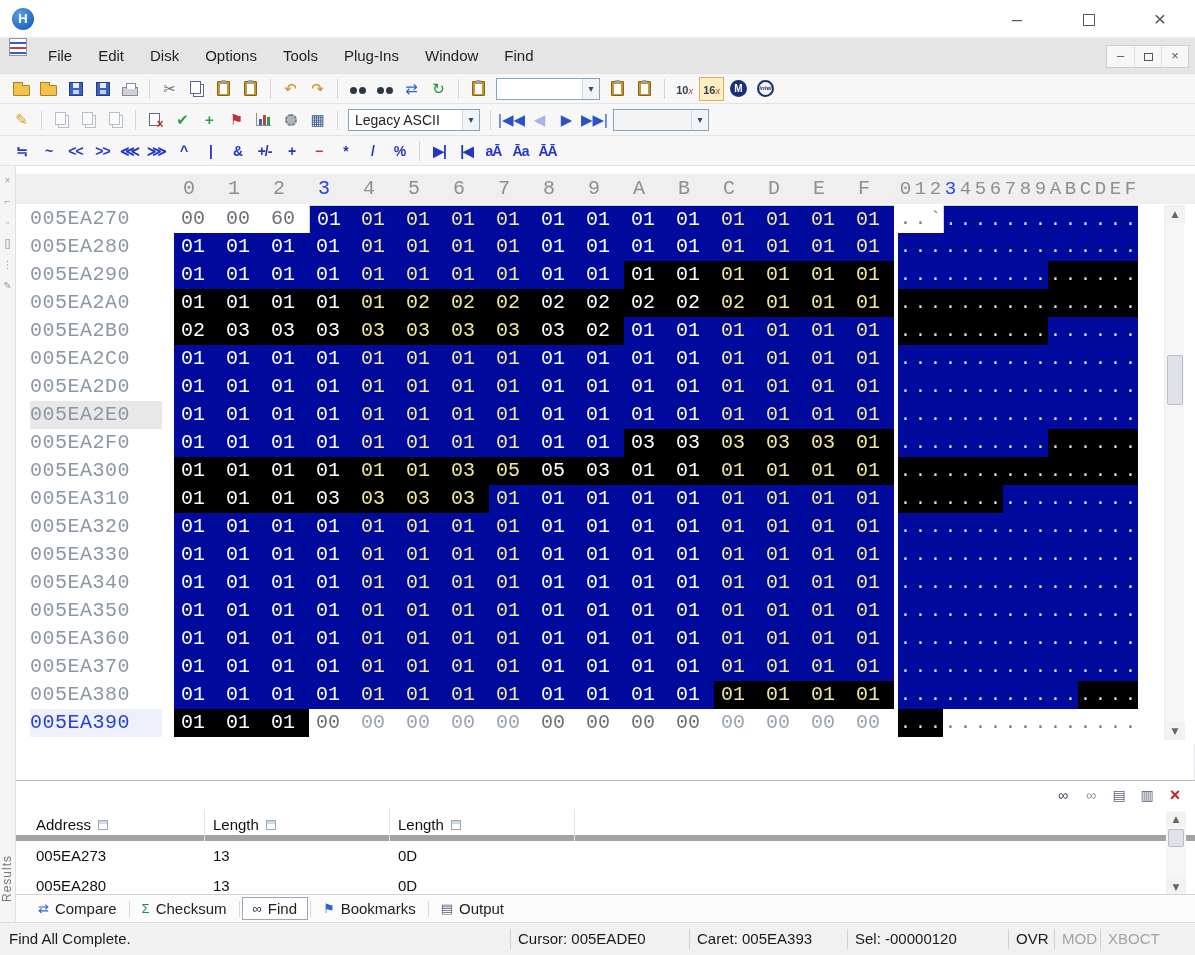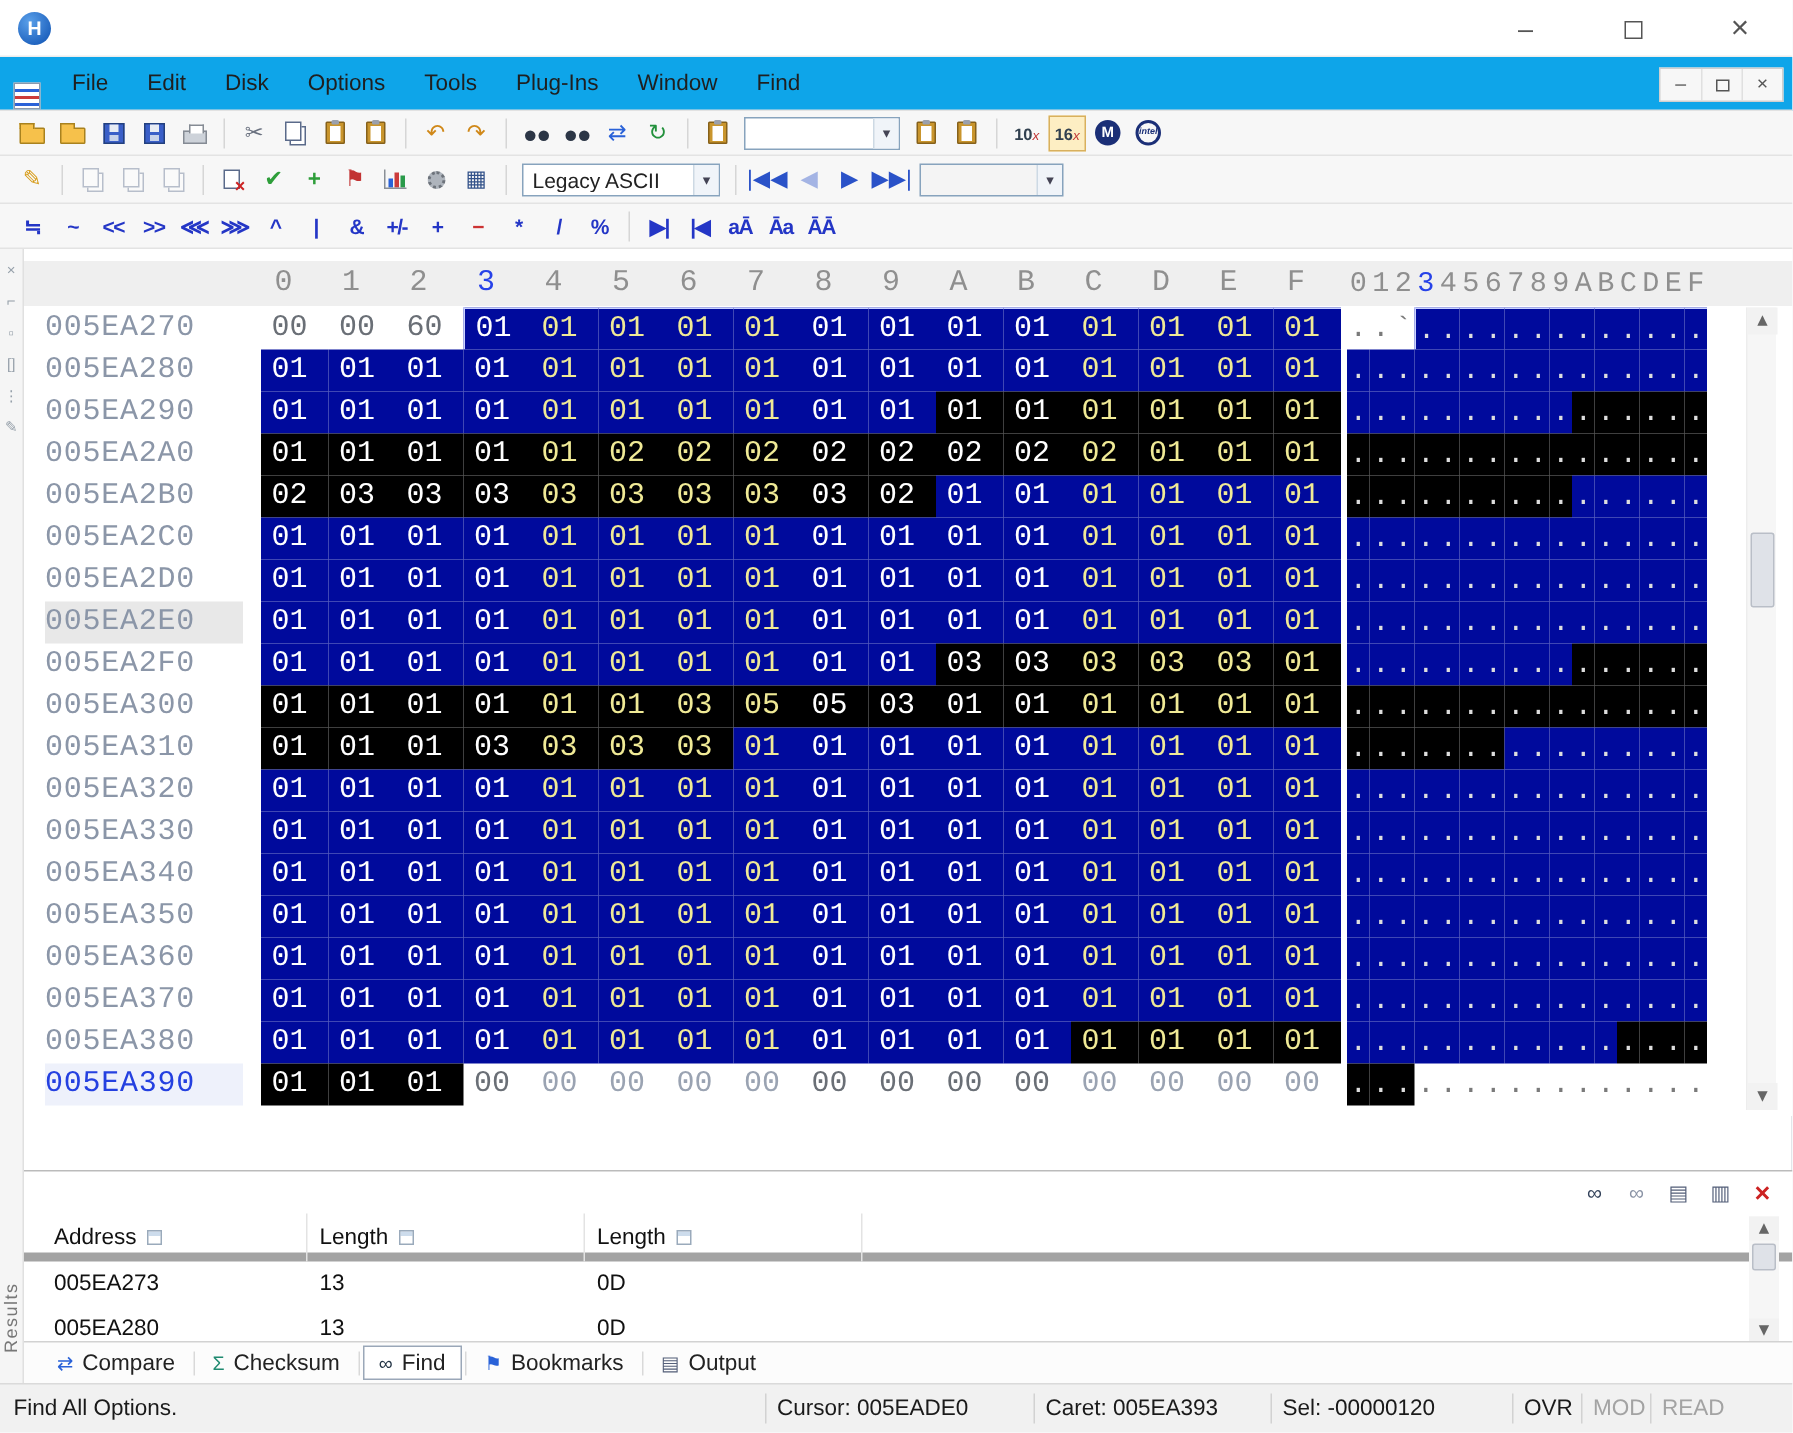--- a/index.html
+++ b/index.html
@@ -13,21 +13,21 @@
     background:radial-gradient(circle at 35% 30%,#5aa0ea,#0c4fb0);color:#fff;font-weight:bold;font-size:13px;
     text-align:center;line-height:22px}
   .title-text{position:absolute;left:44px;top:0;line-height:38px;color:#8f9499;font-size:15px;white-space:nowrap}
   .winbtn{position:absolute;top:0;width:46px;height:38px;text-align:center;line-height:38px;color:#555;font-size:18px}
   .wb-min{right:155px}
   .wb-max{right:83px}
   .wb-max i{display:inline-block;width:12px;height:12px;border:1px solid #555;vertical-align:middle}
   .wb-close{right:12px;font-size:21px}
 
   
-  .menubar{position:absolute;left:0;top:38px;width:1195px;height:36px;background:#0ea5e9;border-bottom:1px solid #e2e2e2;display:flex;align-items:flex-end}
+  .menubar{position:absolute;left:0;top:38px;width:1195px;height:36px;background:#e5e5e5;border-bottom:1px solid #e2e2e2;display:flex;align-items:flex-start}
   .child-icon{width:18px;height:18px;margin:0 8px 0 9px;background:#fff;border:1px solid #8a99ad;
     background-image:linear-gradient(#fff 0 3px,#2a62d8 3px 5px,#fff 5px 8px,#cc3b3b 8px 10px,#fff 10px 13px,#2a62d8 13px 15px,#fff 15px 18px)}
   .menu-item{padding:0 13px;line-height:35px;color:#1f1f1f}
   .mdi-group{position:absolute;right:6px;top:7px;display:flex;border:1px solid #cfcfcf;background:#f7f7f7}
   .mdi-btn{width:27px;height:21px;text-align:center;line-height:19px;font-size:13px;color:#555;border-left:1px solid #e0e0e0}
   .mdi-btn:first-child{border-left:none}
   .mdi-btn i{display:inline-block;width:9px;height:8px;border:1px solid #555;vertical-align:middle}
 
   
   .tb{position:absolute;left:0;width:1195px;display:flex;align-items:center;background:#f7f7f7;border-bottom:1px solid #e3e3e3;padding-left:8px}
@@ -1141,28 +1141,28 @@
         <span>Bookmarks</span>
       </span>
       <i class="btab-sep"></i>
       <span class="btab">
         <span class="g" style="color: rgb(85, 96, 122); font-size: 13px;">▤</span>
         <span>Output</span>
       </span>
     </div>
 
   <div class="statusbar">
-    <span class="sb-msg">Find All Options.</span>
+    <span class="sb-msg">Find All Complete.</span>
     <i class="sb-div" style="left:510px"></i>
     <span class="sb-seg" style="left:518px">Cursor: 005EADE0</span>
     <i class="sb-div" style="left:689px"></i>
     <span class="sb-seg" style="left:697px">Caret: 005EA393</span>
     <i class="sb-div" style="left:847px"></i>
     <span class="sb-seg" style="left:855px">Sel: -00000120</span>
     <i class="sb-div" style="left:1008px"></i>
     <span class="sb-seg" style="left:1016px">OVR</span>
     <i class="sb-div" style="left:1054px"></i>
     <span class="sb-seg dim" style="left:1062px">MOD</span>
     <i class="sb-div" style="left:1100px"></i>
-    <span class="sb-seg dim" style="left:1108px">READ</span>
+    <span class="sb-seg dim" style="left:1108px">XBOCT</span>
   </div>
 
 </div>
 
 </body></html>

